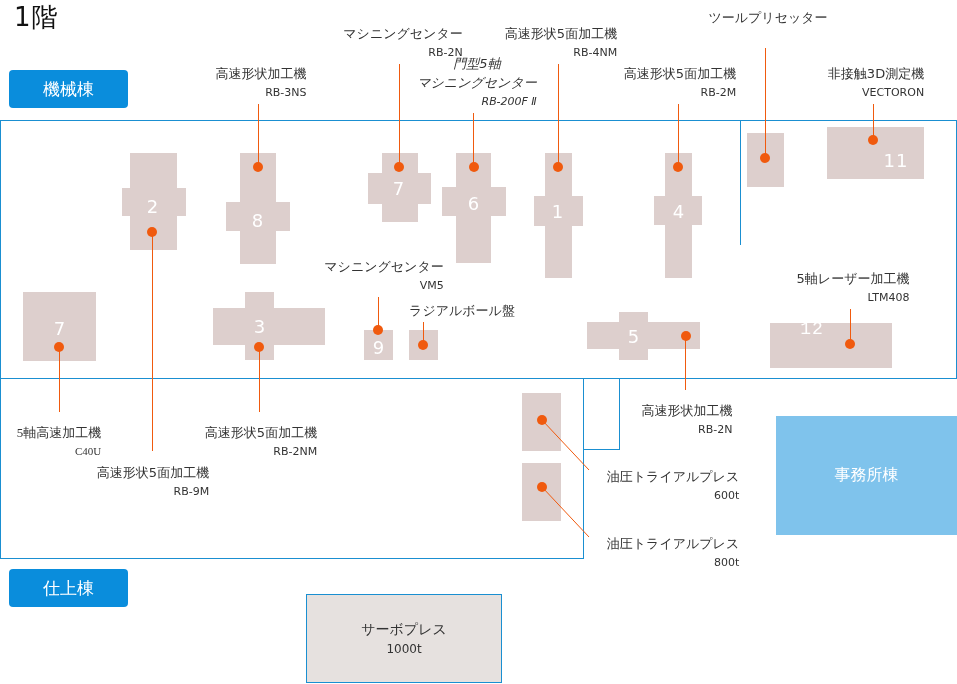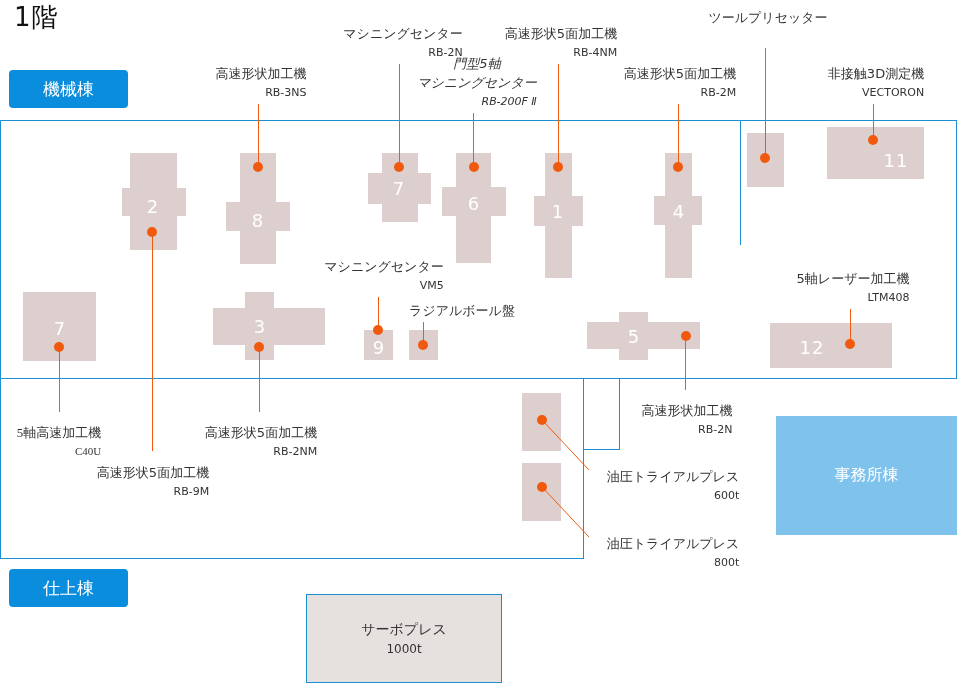--- a/index.html
+++ b/index.html
@@ -74,21 +74,21 @@
 <div class="mach" style="left:619px;top:312px;width:29px;height:48px;"></div>
 <div class="mach" style="left:587px;top:322px;width:113px;height:27px;"></div>
 <div class="num" style="left:634px;top:336px;">5</div>
 
 <div class="mach" style="left:747px;top:133px;width:37px;height:54px;"></div>
 
 <div class="mach" style="left:827px;top:127px;width:97px;height:52px;"></div>
 <div class="num" style="left:896px;top:160px;text-align:right;">11</div>
 
 <div class="mach" style="left:770px;top:323px;width:122px;height:45px;"></div>
-<div class="num" style="left:812px;top:347px;">12</div>
+<div class="num" style="left:812px;top:329px;font-family:Liberation Mono, monospace;">12</div>
 
 <div class="mach" style="left:522px;top:393px;width:39px;height:58px;"></div>
 <div class="mach" style="left:522px;top:463px;width:39px;height:58px;"></div>
 
 <div class="leader" style="left:258px;top:104px;height:60px;"></div>
 <div class="leader" style="left:399px;top:64px;height:100px;"></div>
 <div class="leader" style="left:473px;top:113px;height:51px;"></div>
 <div class="leader" style="left:558px;top:64px;height:100px;"></div>
 <div class="leader" style="left:678px;top:104px;height:60px;"></div>
 <div class="leader" style="left:765px;top:48px;height:110px;"></div>

